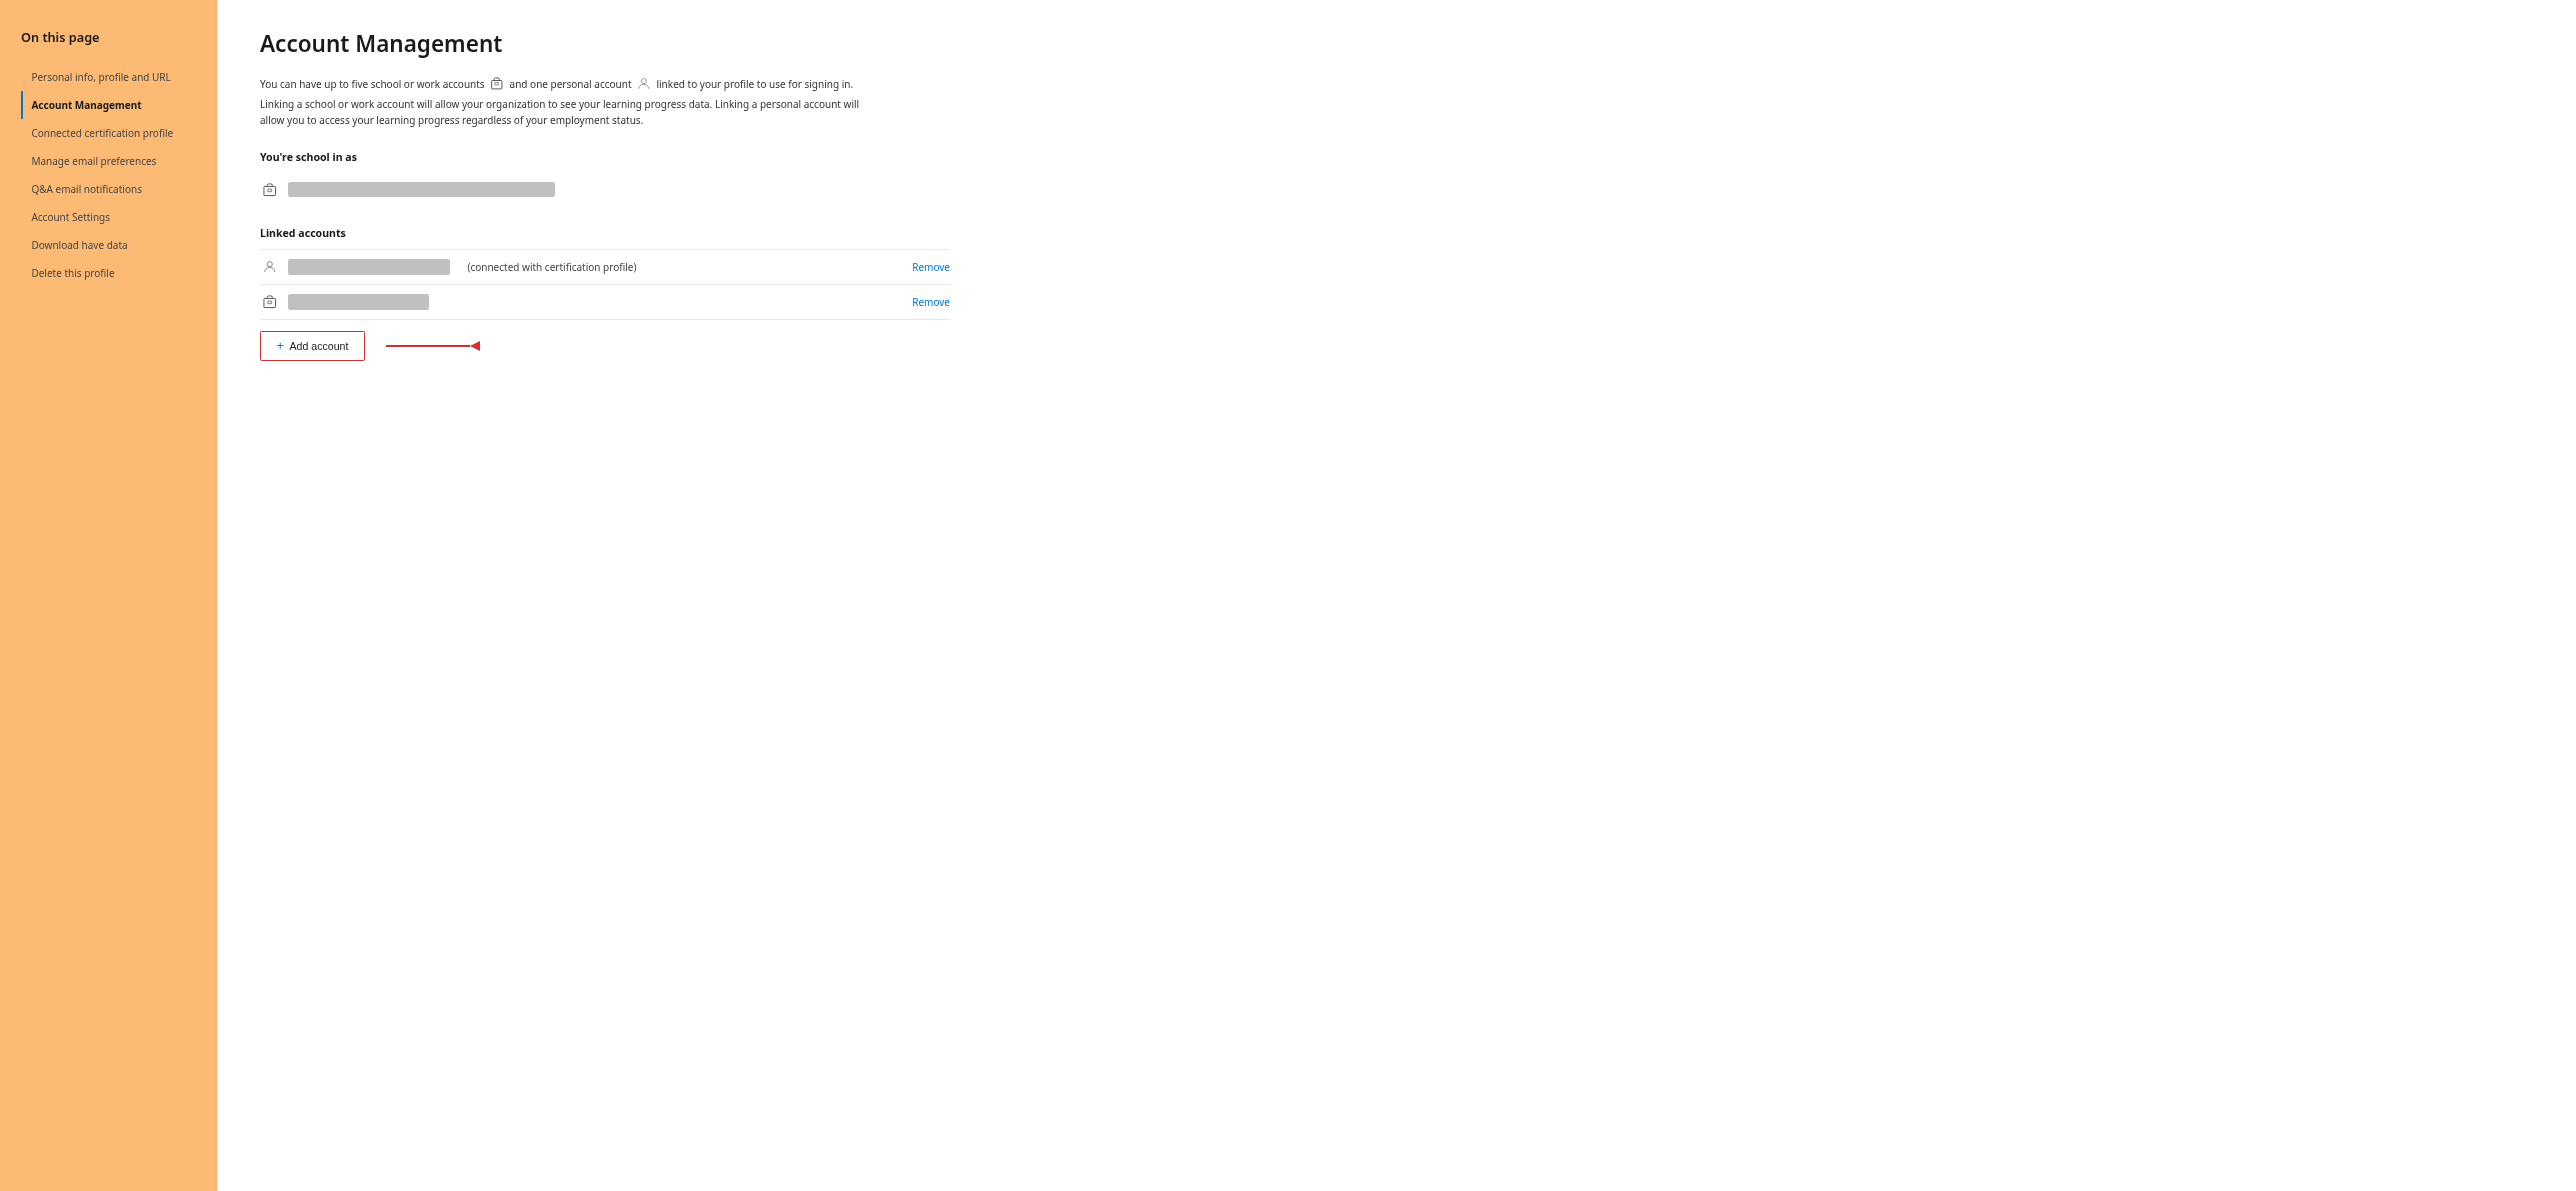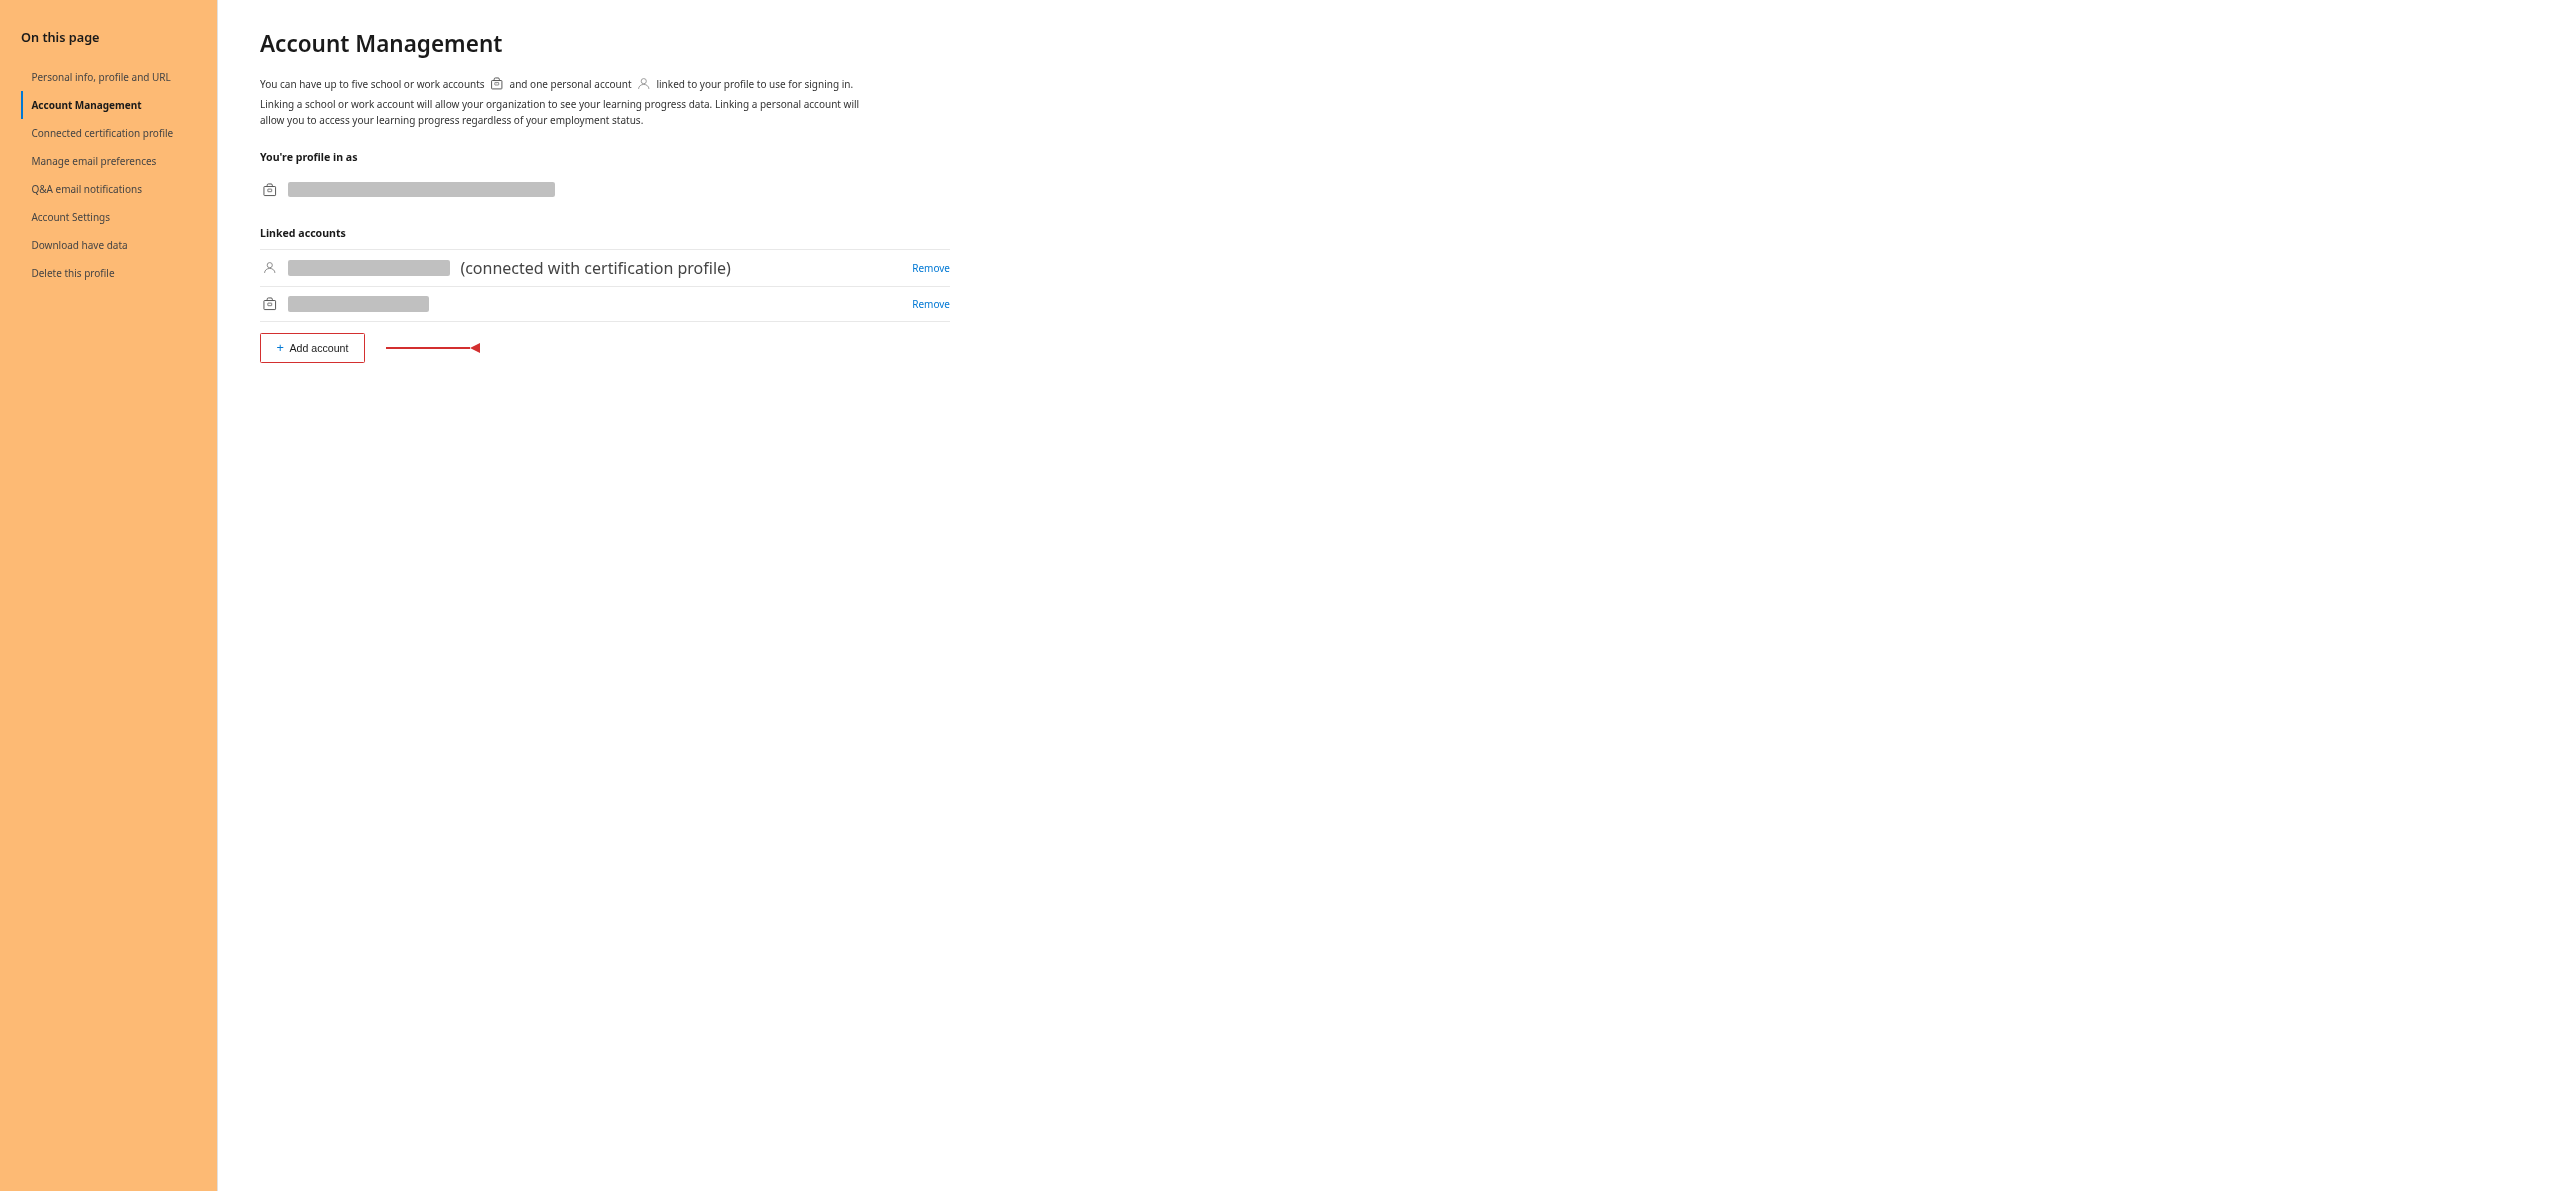--- a/index.html
+++ b/index.html
@@ -96,25 +96,25 @@
     .account-bar {
       height: 15.5px;
       background: #c0c0c0;
       border-radius: 2.1px;
     }
     .account-bar.long { width: 267px; }
     .account-bar.medium { width: 162px; }
     .account-bar.medium2 { width: 141px; }
     .account-text {
       color: #444;
-      font-size: 16px;
+      font-size: 10px;
       flex: 1;
       display: flex;
       align-items: center;
-      gap: 10px;
+      gap: 17px;
     }
     .remove-link {
       color: #0078d4;
       font-size: 10px;
       cursor: pointer;
       text-decoration: none;
       margin-left: auto;
       white-space: nowrap;
     }
     
@@ -226,21 +226,21 @@
       <span class="inline-icon">
         <svg class="person-icon-svg" viewBox="0 0 24 24" fill="none" stroke="#999" stroke-width="1.5">
           <circle cx="12" cy="8" r="4"></circle>
           <path d="M4 20c0-4 3.6-7 8-7s8 3 8 7"></path>
         </svg>
       </span>
       <span>linked to your profile to use for signing in. Linking a school or work account will allow your organization to see your learning progress data. Linking a personal account will allow you to access your learning progress regardless of your employment status.</span>
     </p>
 
     <div class="signed-in-section">
-      <div class="section-label">You're profile in as</div>
+      <div class="section-label">You're school in as</div>
       <div class="account-row">
         <div class="account-icon">
           <svg class="work-icon-svg" viewBox="0 0 24 24" fill="none" stroke="#555" stroke-width="1.5">
             <rect x="3" y="7" width="18" height="14" rx="1"></rect>
             <path d="M8 7V5a2 2 0 0 1 2-2h4a2 2 0 0 1 2 2v2"></path>
             <rect x="9" y="11" width="6" height="4" rx="0.5" stroke-width="1.2"></rect>
           </svg>
         </div>
         <div class="account-bar long"></div>
       </div>

